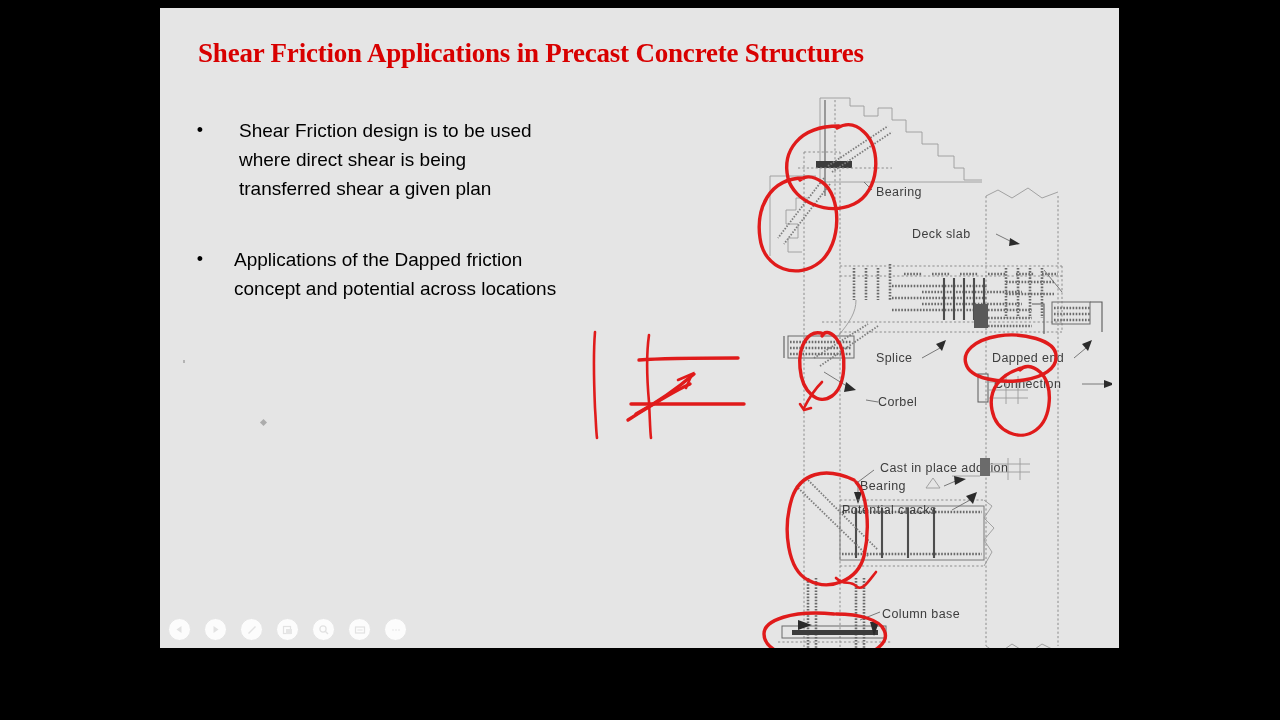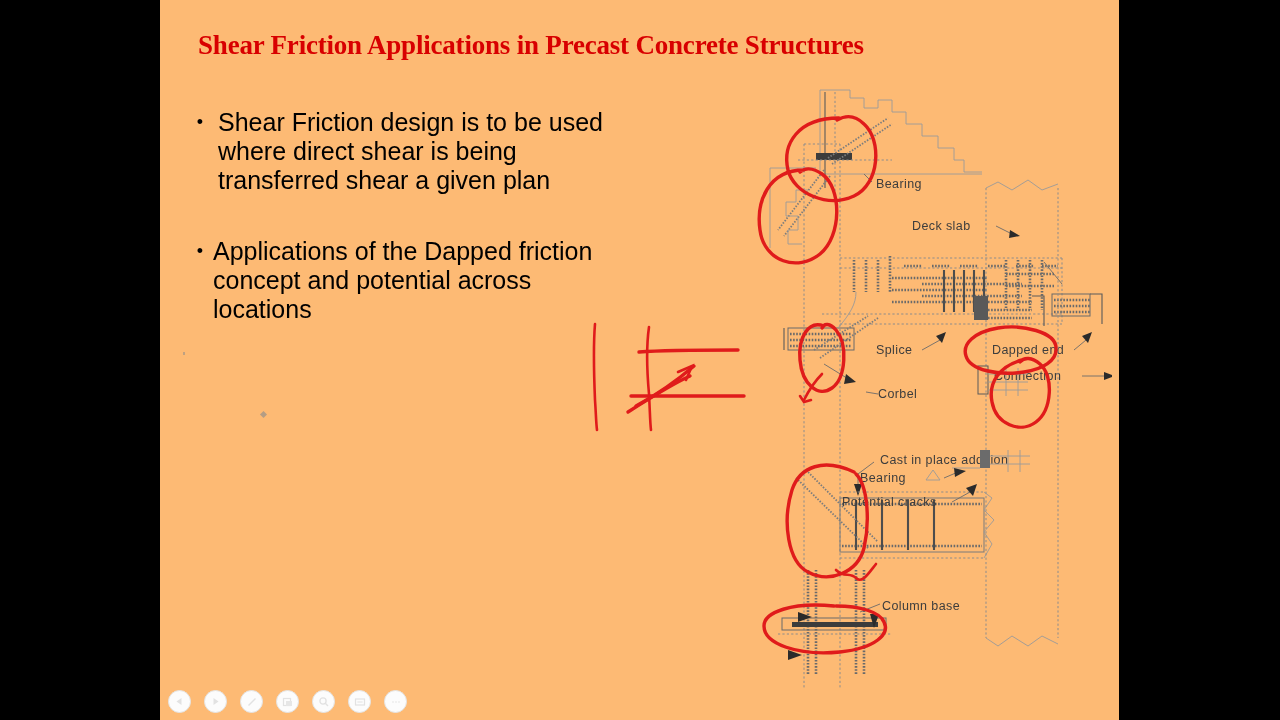--- a/index.html
+++ b/index.html
@@ -4,39 +4,39 @@
 <style>
   html,body{margin:0;padding:0;}
   body{
     width:1280px;height:720px;background:#000;overflow:hidden;
     font-family:"Liberation Sans", sans-serif;
   }
   #viewport{position:relative;width:1280px;height:720px;background:#000;}
 
   
   #slide{
-    position:absolute;left:160px;top:0;width:959px;height:720px;
-    background:#fdba74;overflow:hidden;
+    position:absolute;left:160px;top:8px;width:959px;height:640px;
+    background:#e5e5e5;overflow:hidden;
   }
 
   
   #title{
     position:absolute;left:38px;top:30px;width:880px;
     font-family:"Liberation Serif", serif;
     font-weight:bold;font-size:27px;color:#d80000;
     letter-spacing:-0.2px;white-space:nowrap;
   }
 
   
   .bullet-block{position:absolute;left:30px;width:430px;color:#000;}
   .bullet-row{display:flex;}
   .bullet-dot{
     width:20px;flex:0 0 20px;font-size:18px;line-height:29px;text-align:center;
   }
-  .bullet-text{font-size:25px;line-height:29px;}
+  .bullet-text{font-size:19px;line-height:29px;margin-left:21px;}
   #bullet1{top:108px;}
   #bullet2{top:237px;}
   #bullet1 .bullet-text{padding-left:8px;}
   #bullet2 .bullet-text{padding-left:3px;}
 
   
   .speck{position:absolute;background:#8d8d8d;}
   #speck-a{left:23px;top:352px;width:2px;height:3px;opacity:.55;}
   #speck-b{left:101px;top:412px;width:5px;height:5px;opacity:.65;
            transform:rotate(45deg);}

